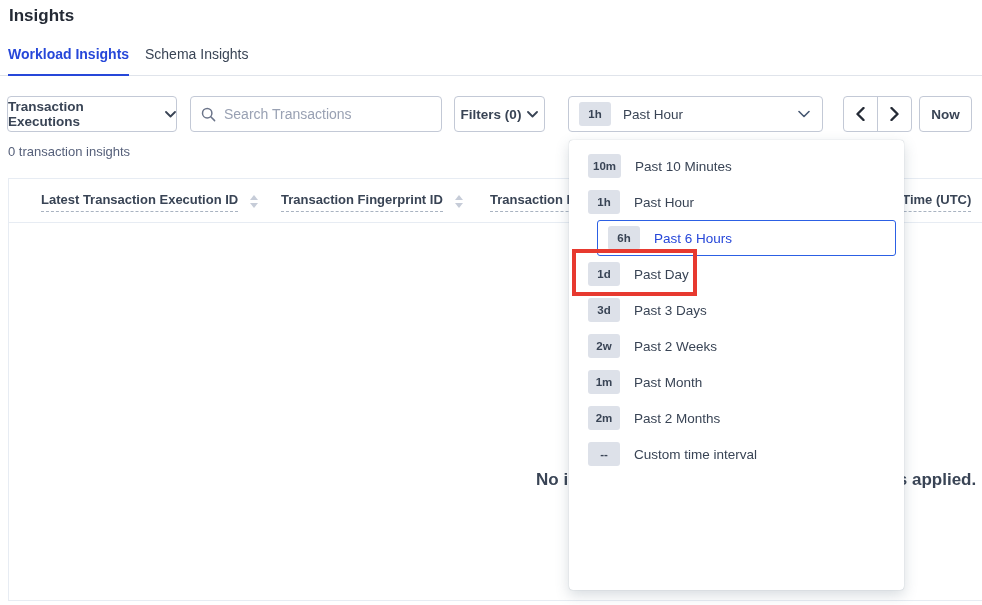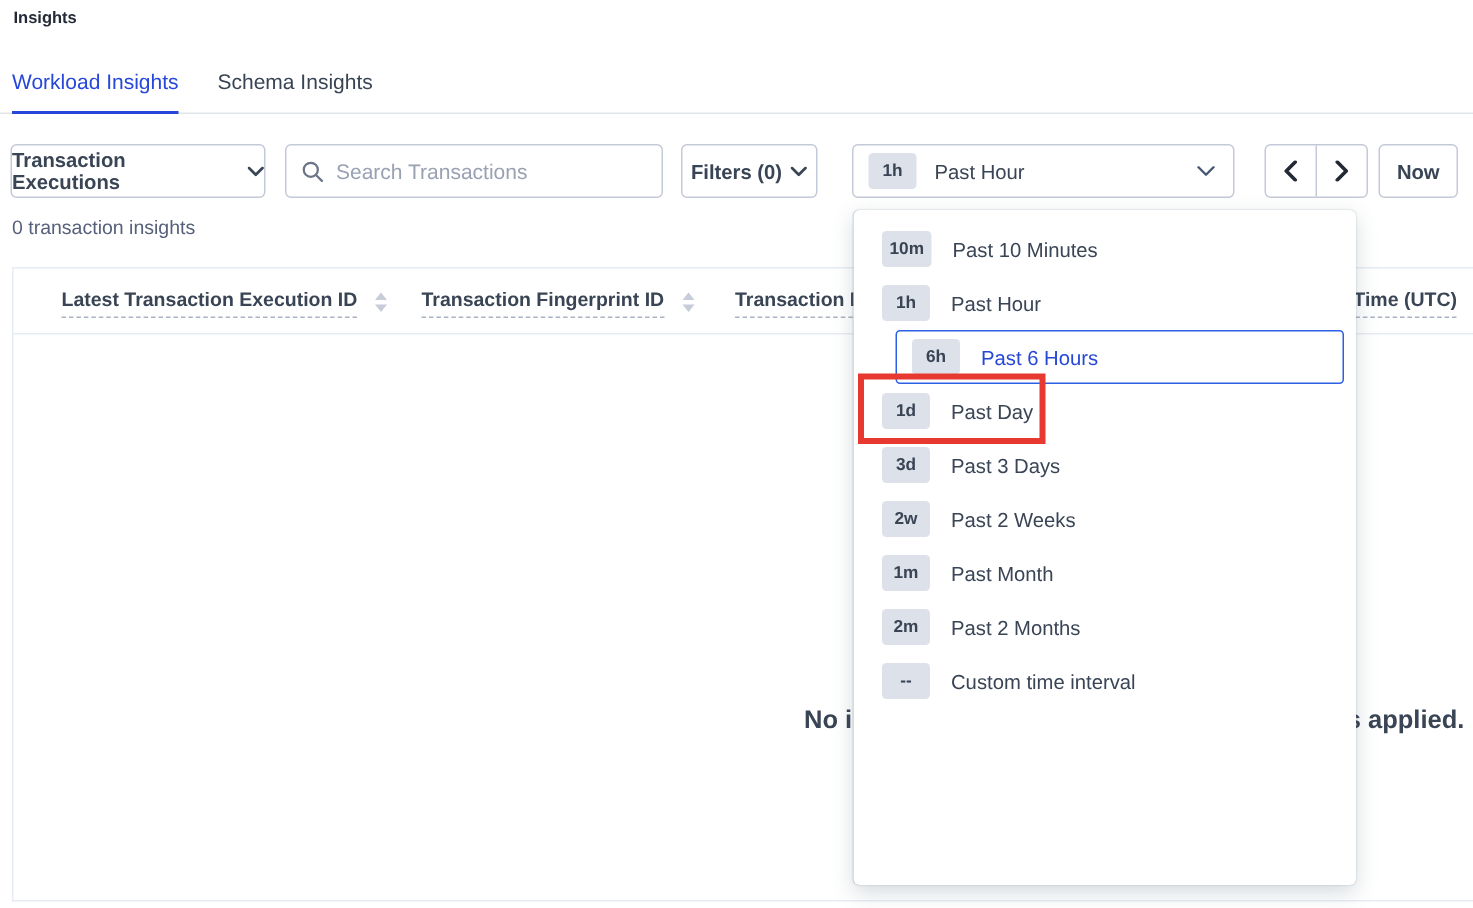--- a/index.html
+++ b/index.html
@@ -12,24 +12,24 @@
     --text-dim:#56607a;
     --border-btn:#c3c9d6;
     --border-light:#e7ecf3;
   }
   *{margin:0;padding:0;box-sizing:border-box;}
   html,body{width:982px;height:605px;overflow:hidden;background:#fff;
     font-family:"Liberation Sans","DejaVu Sans",sans-serif;color:var(--text-main);}
   .abs{position:absolute;}
 
   
-  .page-title{left:9px;top:6px;font-size:11px;font-weight:700;color:var(--text-dark);}
+  .page-title{left:9px;top:6px;font-size:17px;font-weight:700;color:var(--text-dark);}
   .tabs{left:0;top:46px;width:982px;height:30px;border-bottom:1px solid #e0e4eb;}
   .tab{position:absolute;top:0;height:30px;font-size:14px;cursor:pointer;color:var(--text-main);}
-  .tab.active{color:var(--accent);font-weight:400;border-bottom:2px solid var(--accent);}
+  .tab.active{color:var(--accent);font-weight:700;border-bottom:2px solid var(--accent);}
   .tab1{left:8px;padding-bottom:6px;}
   .tab2{left:145px;}
 
   
   .btn,.search,.timepicker,.pager,.nowbtn{
     position:absolute;top:96px;height:36px;background:#fff;
     border:1px solid var(--border-btn);border-radius:4px;display:flex;align-items:center;font-size:13.5px;}
   .btn-type{left:7px;width:170px;justify-content:space-between;gap:8px;font-weight:700;color:var(--text-main);cursor:pointer;}
   .search{left:190px;width:252px;padding:0 10px;gap:8px;}
   .search input{border:none;outline:none;font-size:14px;width:100%;color:var(--text-main);

